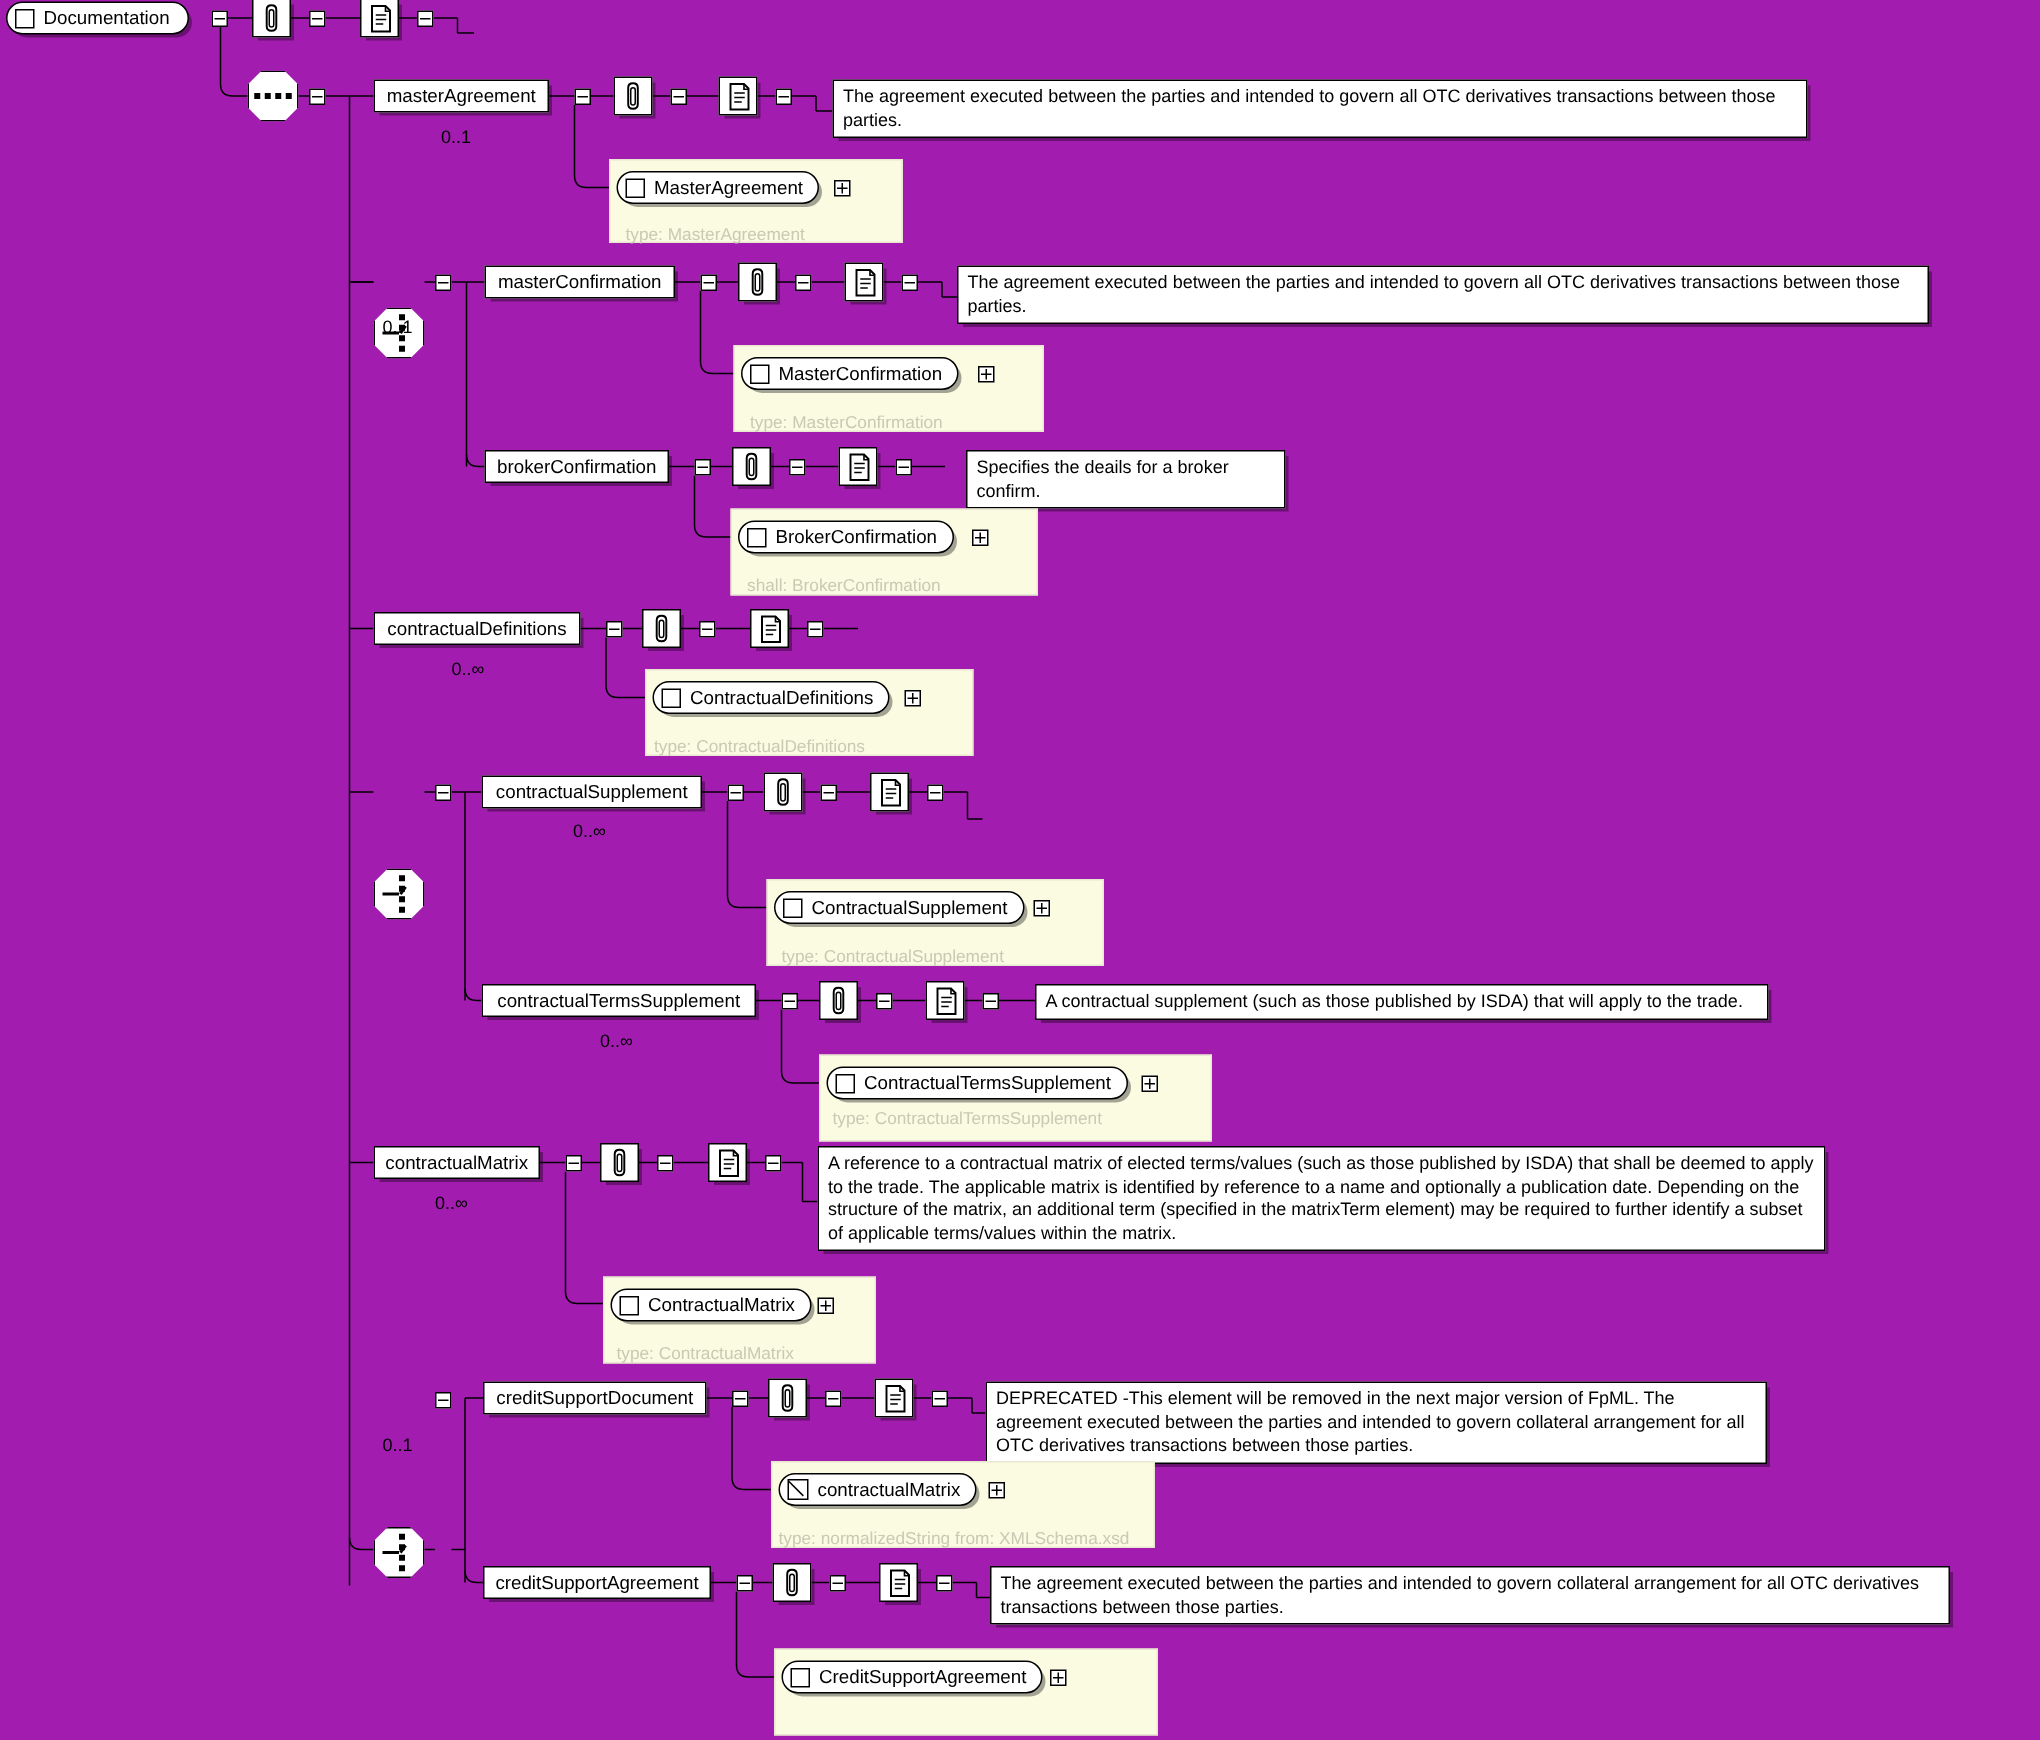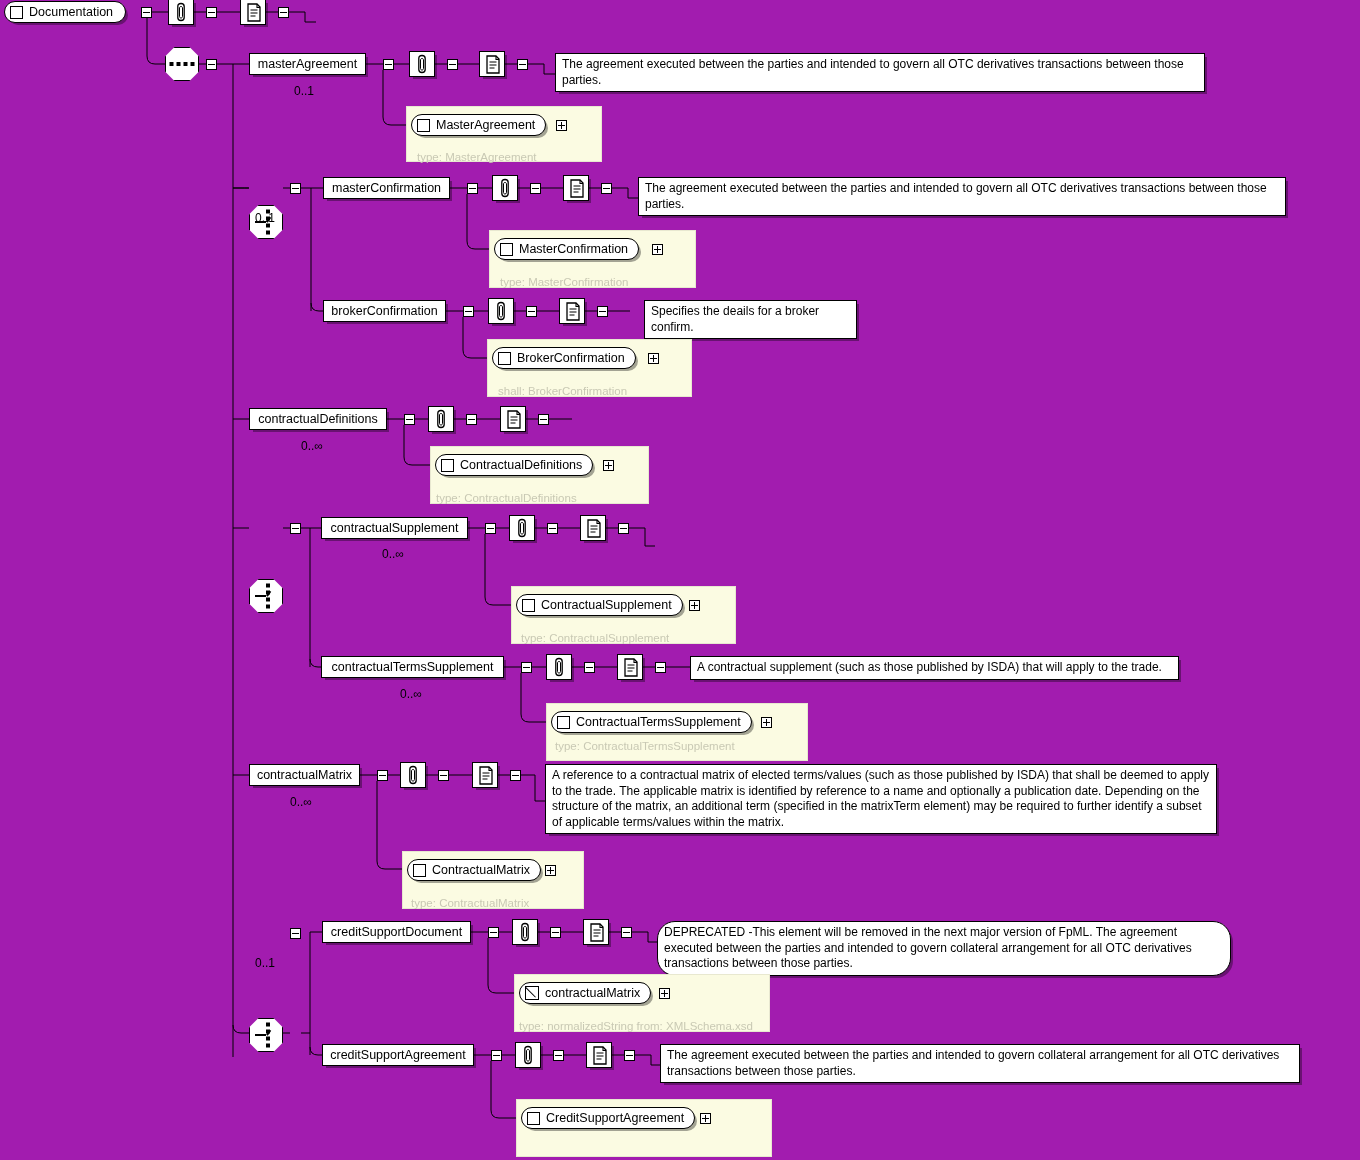--- a/index.html
+++ b/index.html
@@ -627,21 +627,21 @@
   <div class="abs iconbox" style="left:583px;top:919px;">
     <svg width="17" height="19" viewBox="0 0 17 19">
         <path d="M3 1h9l3 3v14H3z" fill="#fff" stroke="#000" stroke-width="1.3"></path>
         <path d="M12 1v3.5h3" fill="none" stroke="#000" stroke-width="1.1"></path>
         <path d="M5.5 7h7M5.5 10h7M5.5 13h5" stroke="#000" stroke-width="1.1"></path>
       </svg>
   </div>
   <div class="abs tgl" style="left:621px;top:927px;">
       <i></i>
     </div>
-  <div class="abs docbox" style="left:657px;top:921px;width:574px;border-radius:18px;">DEPRECATED -This element will be removed in the next major version of FpML. The agreement executed between the parties and intended to govern collateral arrangement for all OTC derivatives transactions between those parties.</div>
+  <div class="abs docbox" style="left:657px;top:921px;width:521px;">DEPRECATED -This element will be removed in the next major version of FpML. The agreement executed between the parties and intended to govern collateral arrangement for all OTC derivatives transactions between those parties.</div>
 
   <div class="abs typepanel" style="left:514px;top:974px;width:256px;height:58px;"></div>
   <div class="abs typebox" style="left:519px;top:982px;">
     <span class="slash"></span>
     <span>contractualMatrix</span>
   </div>
   <div class="abs tgl plus" style="left:659px;top:988px;">
       <i></i>
     </div>
   <div class="typelabel" style="left:519px;top:1020px;">type: normalizedString from: XMLSchema.xsd</div>

